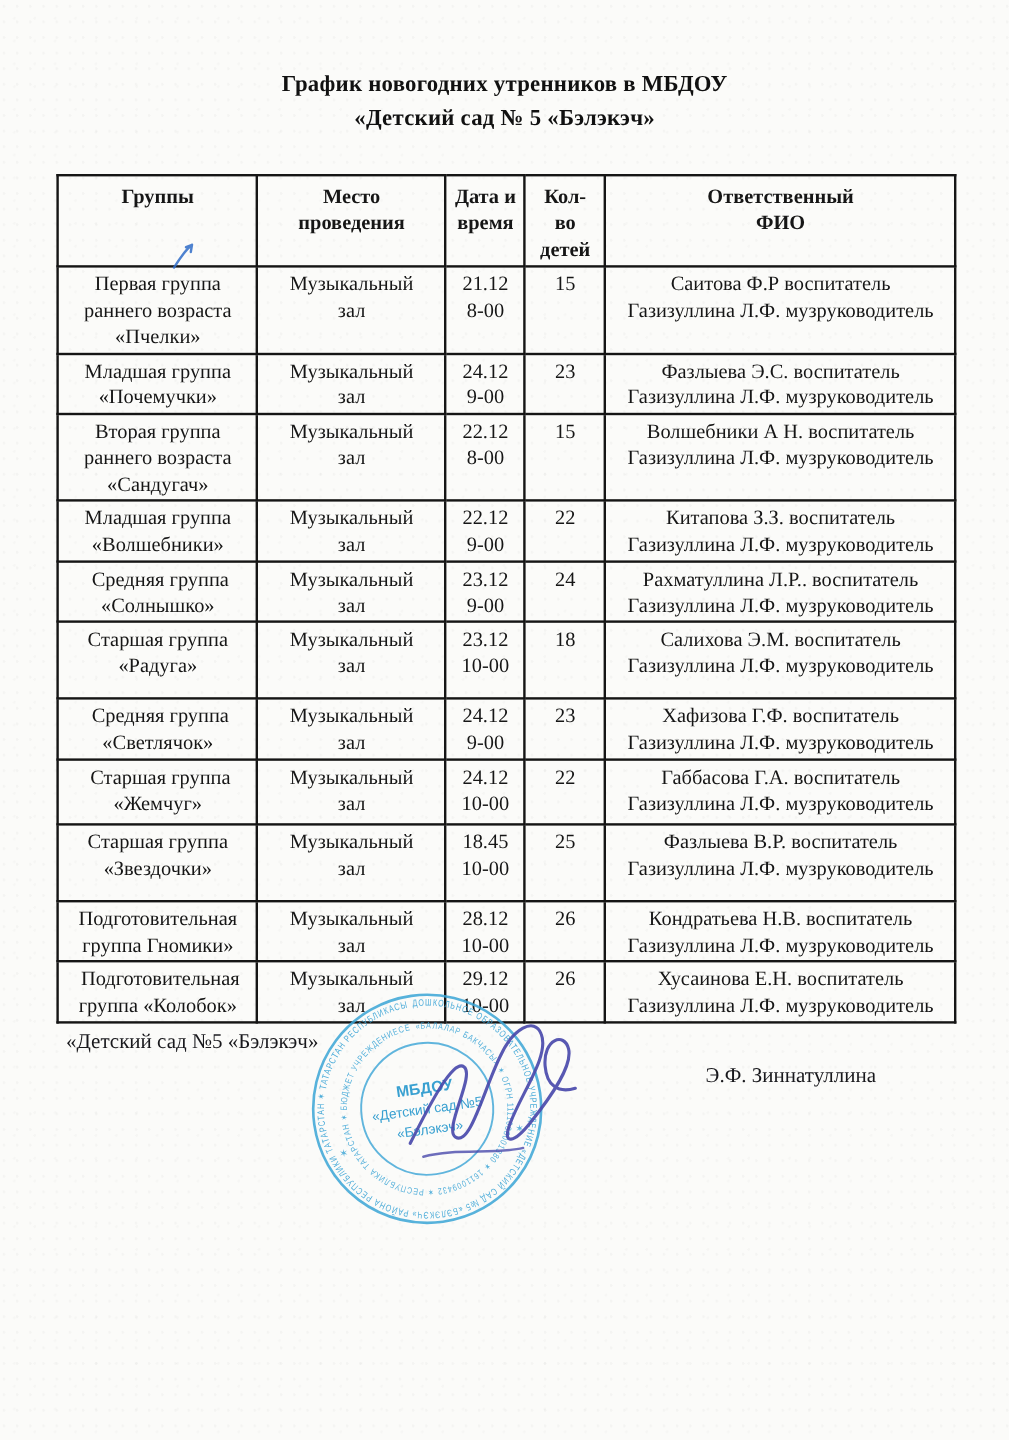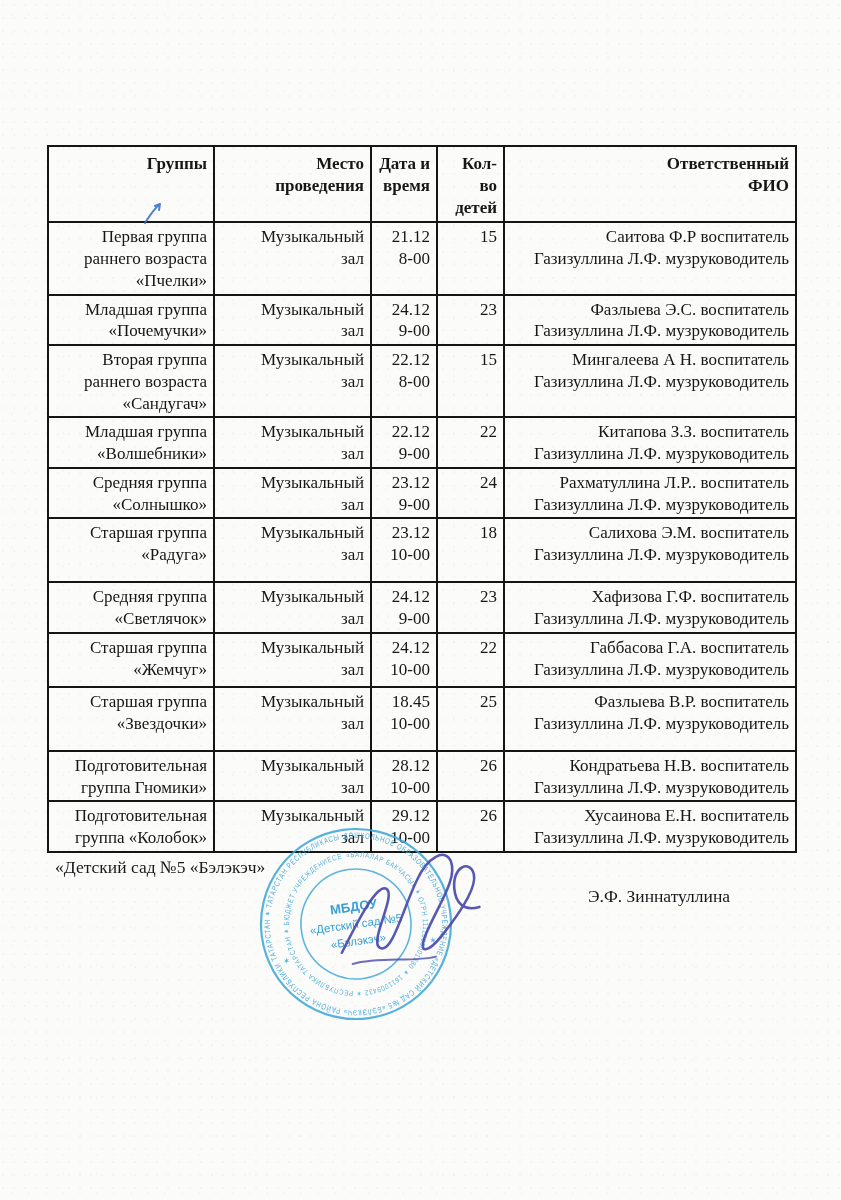--- a/index.html
+++ b/index.html
@@ -21,37 +21,41 @@
     font-weight:bold;font-size:19px;line-height:1.45;letter-spacing:.2px;color:#111;
   }
   .pre{white-space:pre-line;}
   table.schedule{
     position:absolute;left:47px;top:145px;width:748px;
     border-collapse:collapse;table-layout:fixed;
     font-size:17px;color:#161616;
   }
   table.schedule td, table.schedule th{
     border:2px solid #151515;vertical-align:top;overflow:hidden;
-    padding:3px 6px 2px 7px;line-height:1.28;font-weight:normal;text-align:right;
+    padding:3px 6px 2px 7px;line-height:1.28;font-weight:normal;text-align:center;
   }
   table.schedule th{font-weight:bold;line-height:1.3;padding-top:6px;}
   th.c-group, th.c-place, th.c-resp{text-align:center;}
   td.c-kids, th.c-kids{padding-left:6px;}
   td.c-date{padding-left:6px;}
   .footer-left{position:absolute;left:55px;top:852px;font-size:17.5px;line-height:1.8;color:#18181c;}
   .principal-name{position:absolute;left:588px;top:886px;font-size:17.5px;color:#18181c;}
   .stamp{position:absolute;left:244px;top:816px;width:224px;height:216px;}
   .signature{position:absolute;left:328px;top:842px;width:170px;height:150px;}
   .pen-mark{position:absolute;left:142px;top:202px;width:22px;height:24px;}
 </style>
 </head>
 <body>
 
 <div class="page">
 
+  <div class="title">
+    <div>График новогодних утренников в МБДОУ</div>
+    <div>«Детский сад № 5 «Бэлэкэч»</div>
+  </div>
 
   <table class="schedule">
     <colgroup>
       <col style="width:166px">
         <col style="width:157px">
         <col style="width:66px">
         <col style="width:67px">
         <col style="width:292px">
     </colgroup>
     <thead>
@@ -133,21 +137,21 @@
 зал</div>
           </td>
       <td class="c-date">
         <div>22.12</div>
         <div>8-00</div>
       </td>
       <td class="c-kids">
             <div>15</div>
           </td>
       <td class="c-resp">
-        <div>Мингалеева А Н. воспитатель</div>
+        <div>Волшебники А Н. воспитатель</div>
         <div>Газизуллина Л.Ф. музруководитель</div>
       </td>
     </tr>
         <tr style="height: 48px;">
       <td class="c-group">
             <div class="pre">Младшая группа
 «Волшебники»</div>
           </td>
       <td class="c-place">
             <div class="pre">Музыкальный

